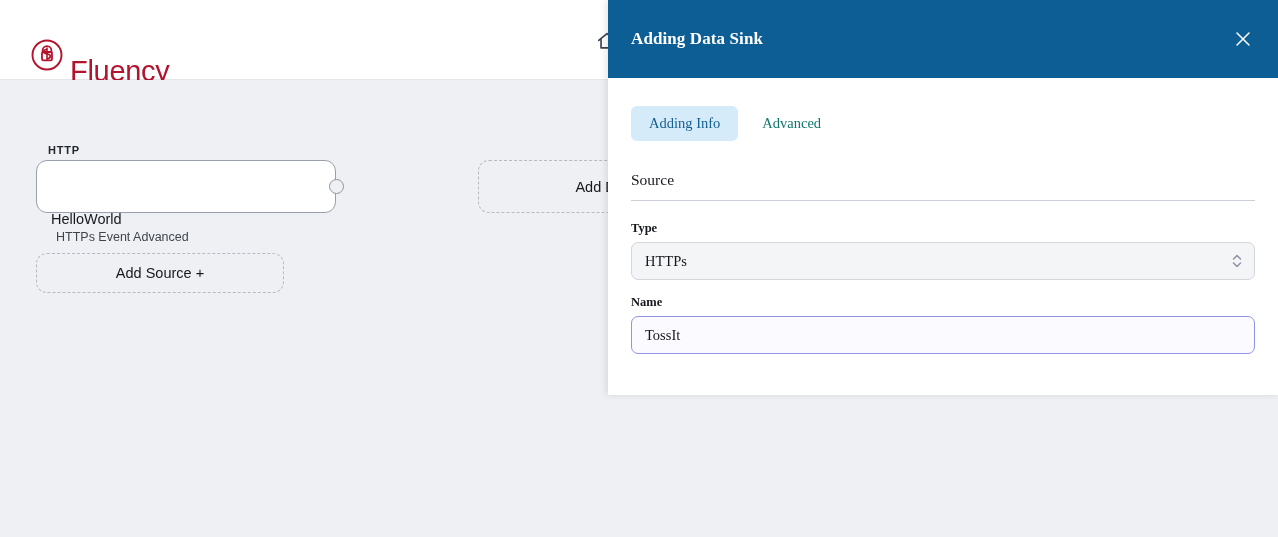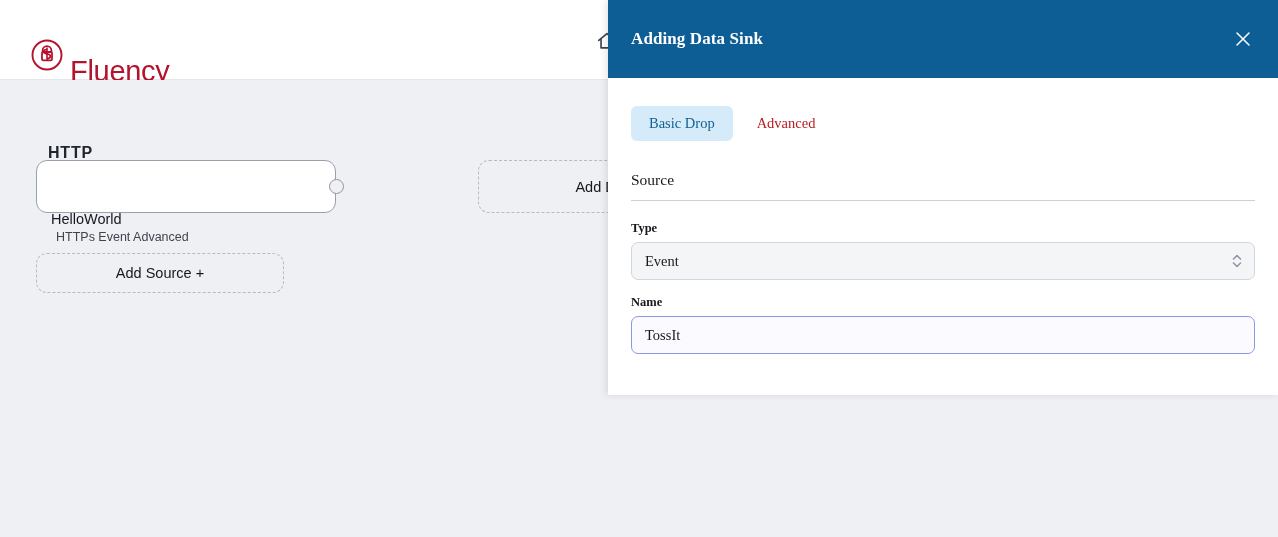--- a/index.html
+++ b/index.html
@@ -64,21 +64,21 @@
   .canvas {
     position: absolute;
     left: 0; top: 80px;
     width: 1278px;
     height: 457px;
     background: #eff0f4;
   }
 
   .group-label {
     position: absolute;
-    font-size: 16px;
+    font-size: 11px;
     font-weight: bold;
     letter-spacing: 0.8px;
     color: #20252e;
     text-transform: uppercase;
     padding-left: 12px;
   }
 
   .node {
     position: absolute;
     background: #ffffff;
@@ -165,21 +165,21 @@
     align-items: center;
     gap: 6px;
     margin-bottom: 30px;
   }
   .tab {
     font-size: 14.5px;
     padding: 9px 18px;
     border-radius: 6px;
     cursor: pointer;
     background: transparent;
-    color: #b91c1c;
+    color: #0f766e;
     border: none;
     font-family: inherit;
   }
   .tab.active {
     background: #d6ebfa;
     color: #14608f;
   }
 
   .section-title {
     font-size: 15.5px;
@@ -290,31 +290,31 @@
       <div class="panel-close">
         <svg viewBox="0 0 26 26" fill="none" stroke="#ffffff" stroke-width="1.5" stroke-linecap="round">
           <path d="M7 7 19 19 M19 7 7 19"></path>
         </svg>
       </div>
     </div>
 
     <div class="panel-body">
 
       <div class="tabs">
-        <button class="tab active">Basic Drop</button>
+        <button class="tab active">Adding Info</button>
         <button class="tab">Advanced</button>
       </div>
 
       <div class="section-title">Source</div>
       <div class="divider"></div>
 
       <div class="field">
         <label class="field-label">Type</label>
         <div class="select-wrap">
-          <div class="select-box">Event</div>
+          <div class="select-box">HTTPs</div>
           <span class="select-chevrons">
             <svg viewBox="0 0 12 18" fill="none" stroke="#8d94a6" stroke-width="1.5" stroke-linecap="round" stroke-linejoin="round">
               <path d="M2.5 7 6 3.5 9.5 7"></path>
               <path d="M2.5 11 6 14.5 9.5 11"></path>
             </svg>
           </span>
         </div>
       </div>
 
       <div class="field">

